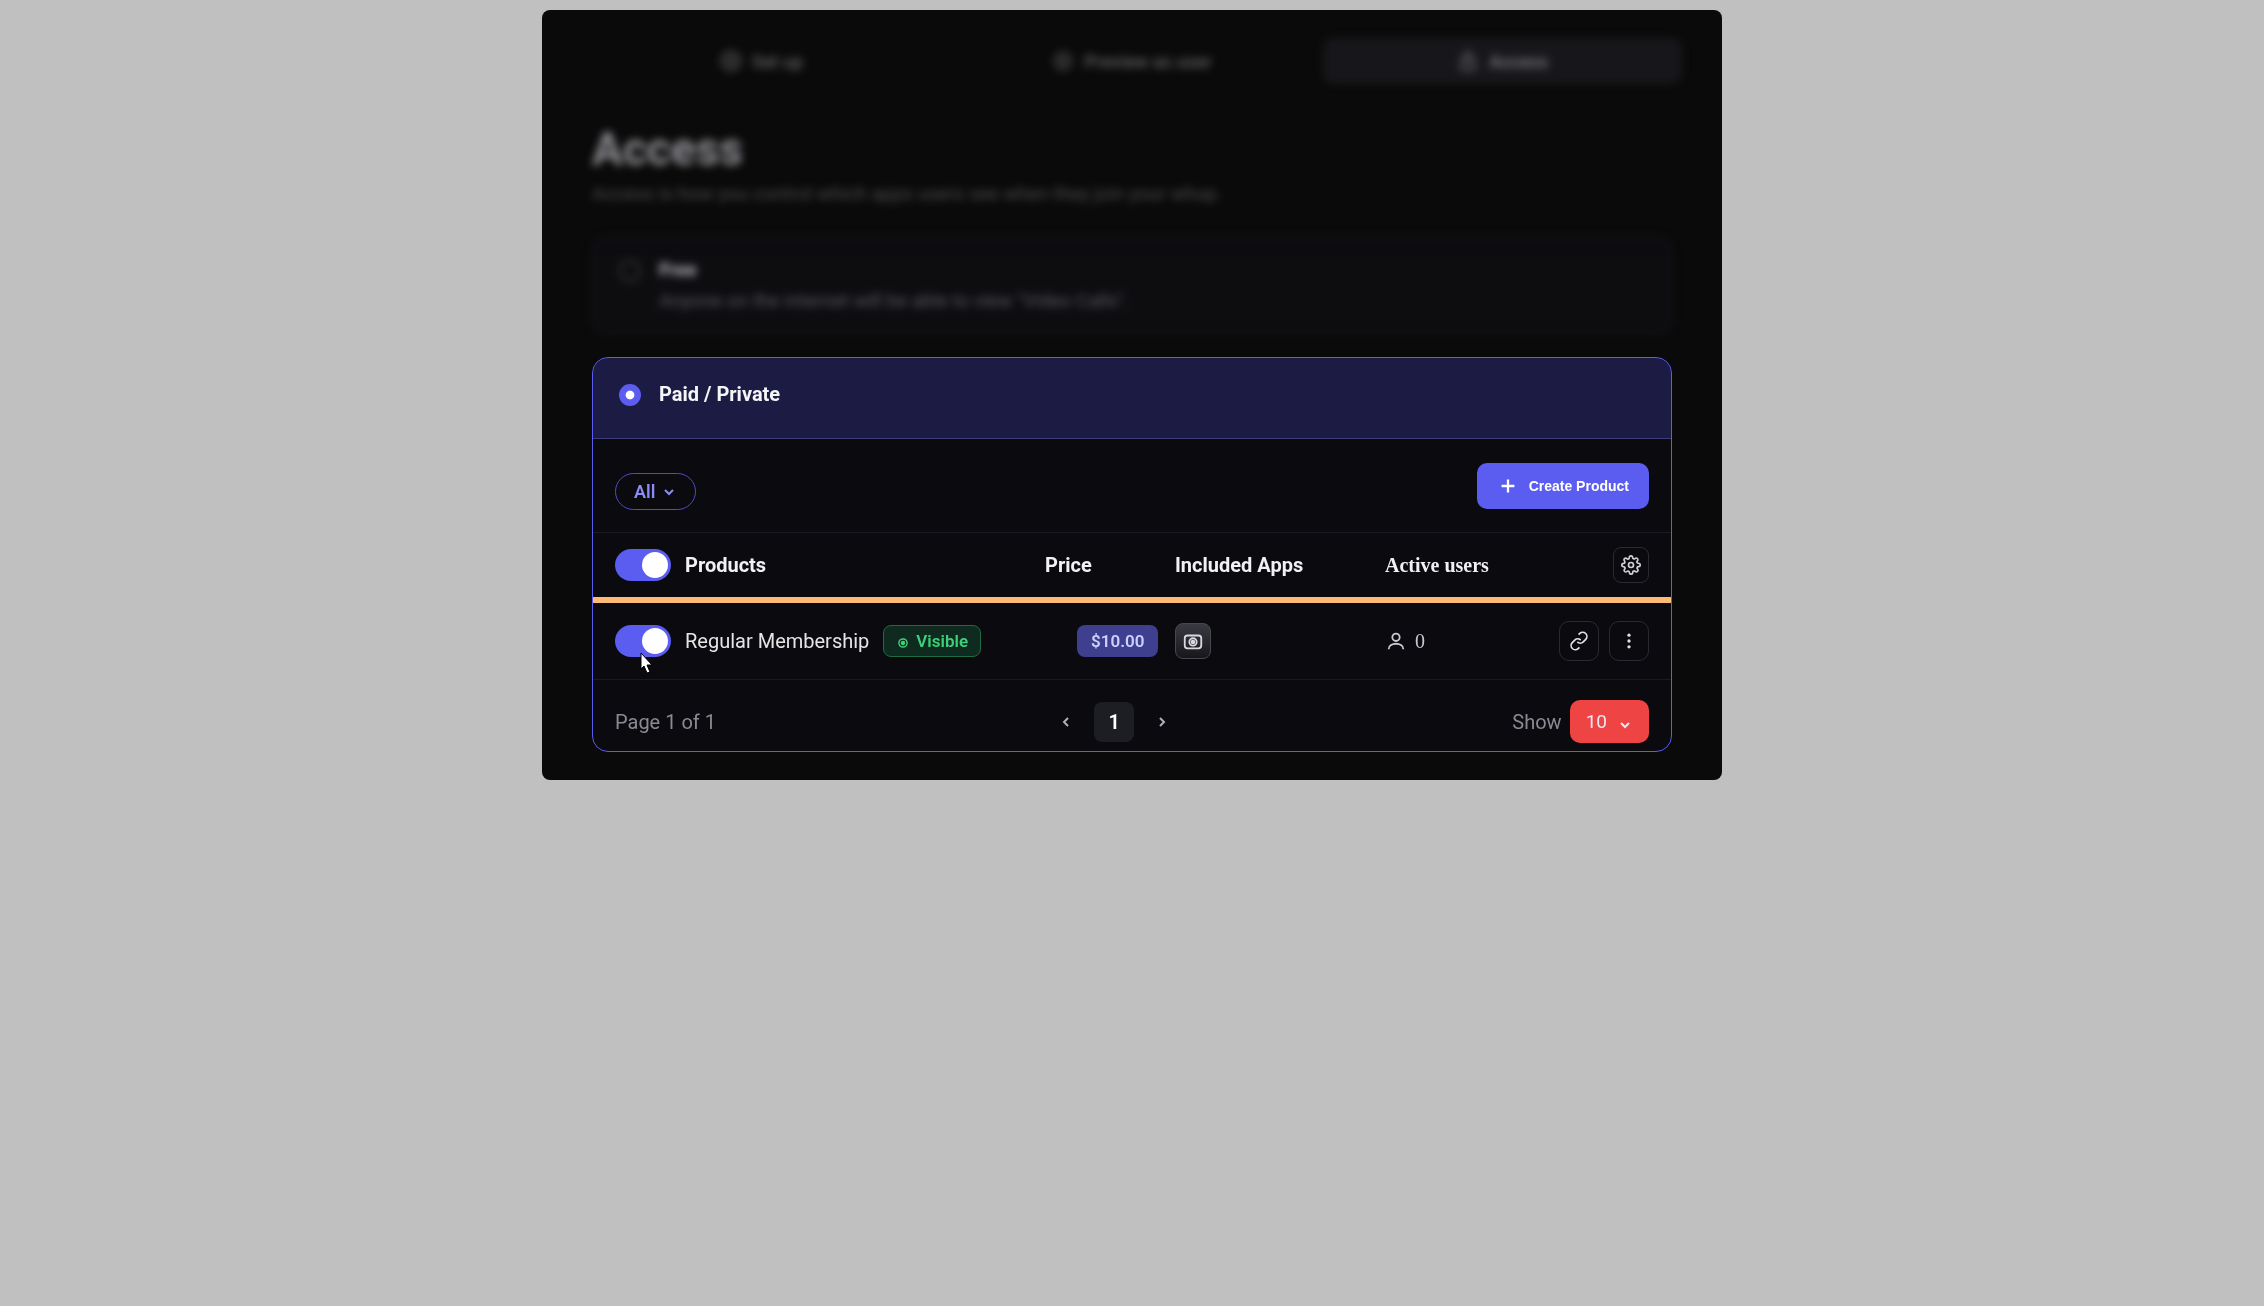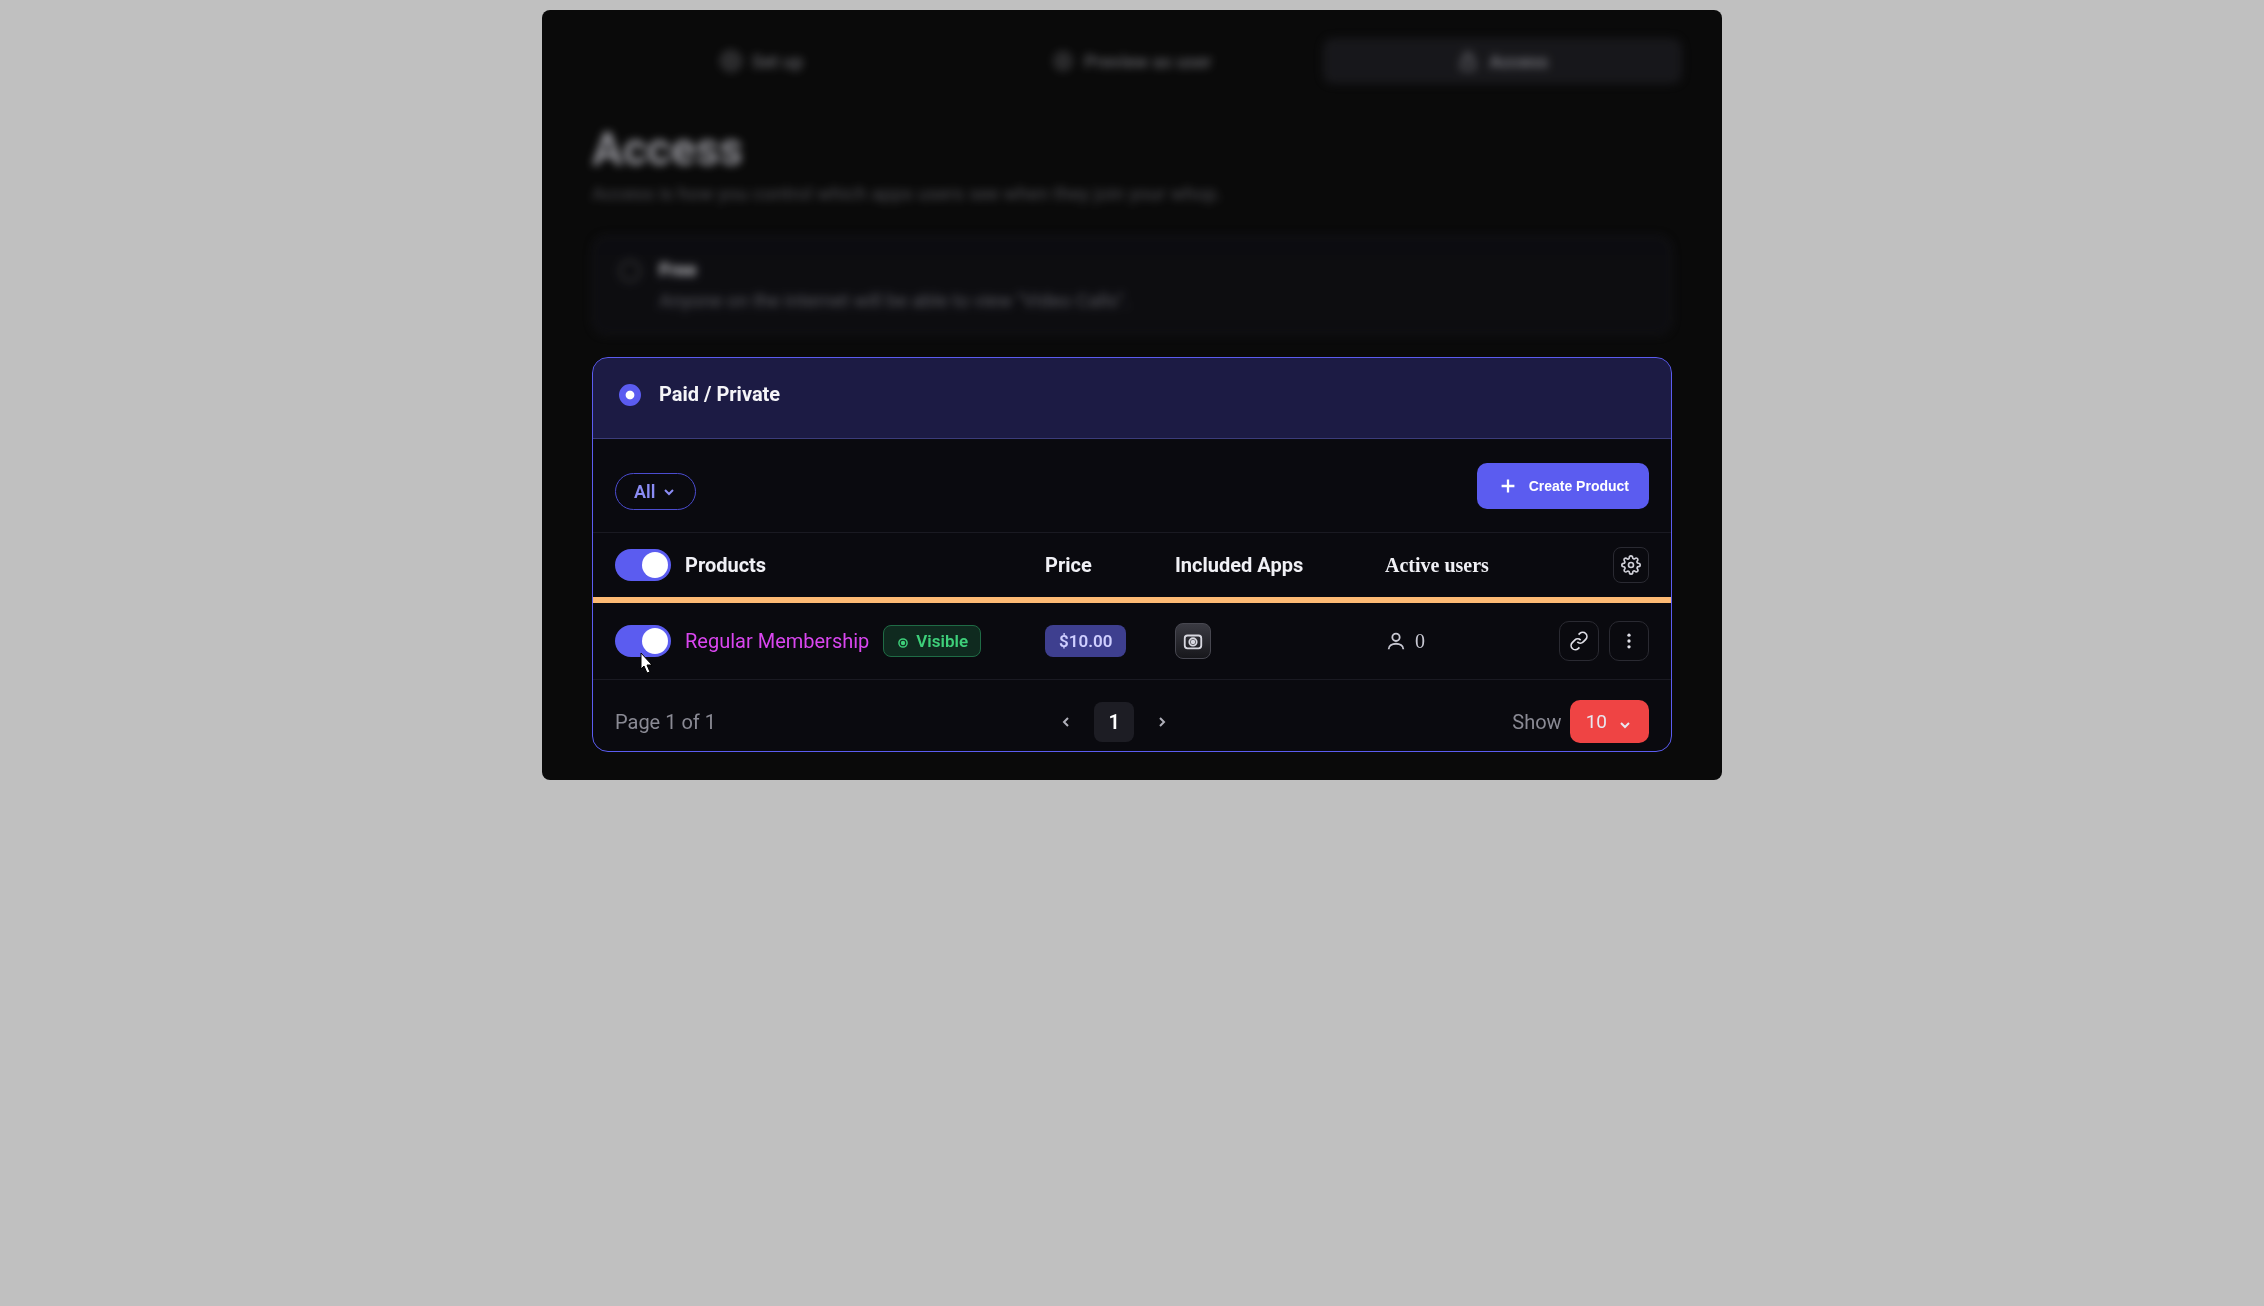--- a/index.html
+++ b/index.html
@@ -185,21 +185,21 @@
       color:#d0d0d8;
     }
     .row {
       display: flex;
       align-items: center;
       padding: 18px 22px;
       border-bottom: 1px solid #1a1a22;
       gap: 10px;
       position: relative;
     }
-    .prod-name { font-size: 20px; color: #d946ef; }
+    .prod-name { font-size: 20px; color: #e5e5e5; }
     .badge-visible {
       display:inline-flex; align-items:center; gap:6px;
       background: rgba(22, 90, 55, 0.4);
       border:1px solid #1f6b45;
       color:#3ecf7a;
       border-radius:8px;
       padding: 5px 12px;
       font-size: 17px;
       font-weight: 600;
     }
@@ -208,20 +208,21 @@
       width:14px;height:14px;
     }
     .price-badge {
       display:inline-flex;
       background:#3e3f8f;
       color:#cfcfff;
       border-radius:8px;
       padding: 6px 14px;
       font-size: 17px;
       font-weight: 600;
+      margin-left: 32px;
     }
     .app-icon {
       width:36px;height:36px;
       border-radius:8px;
       background: linear-gradient(#3a3a42,#17171b);
       border:1px solid #474750;
       display:flex;align-items:center;justify-content:center;
       font-size:22px;
     }
     .users {

